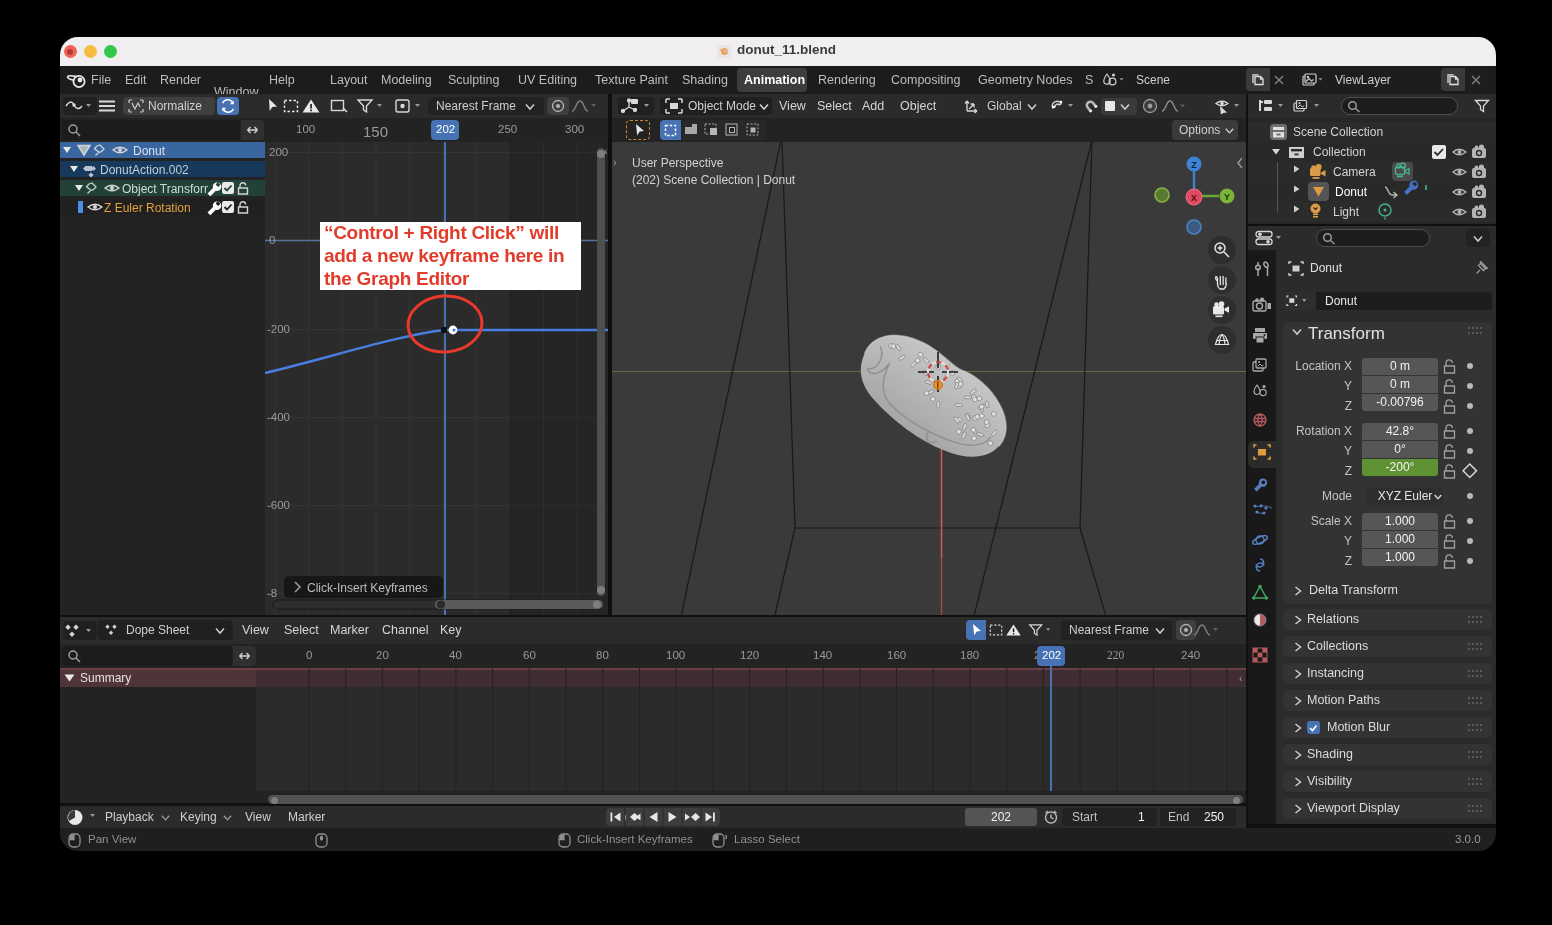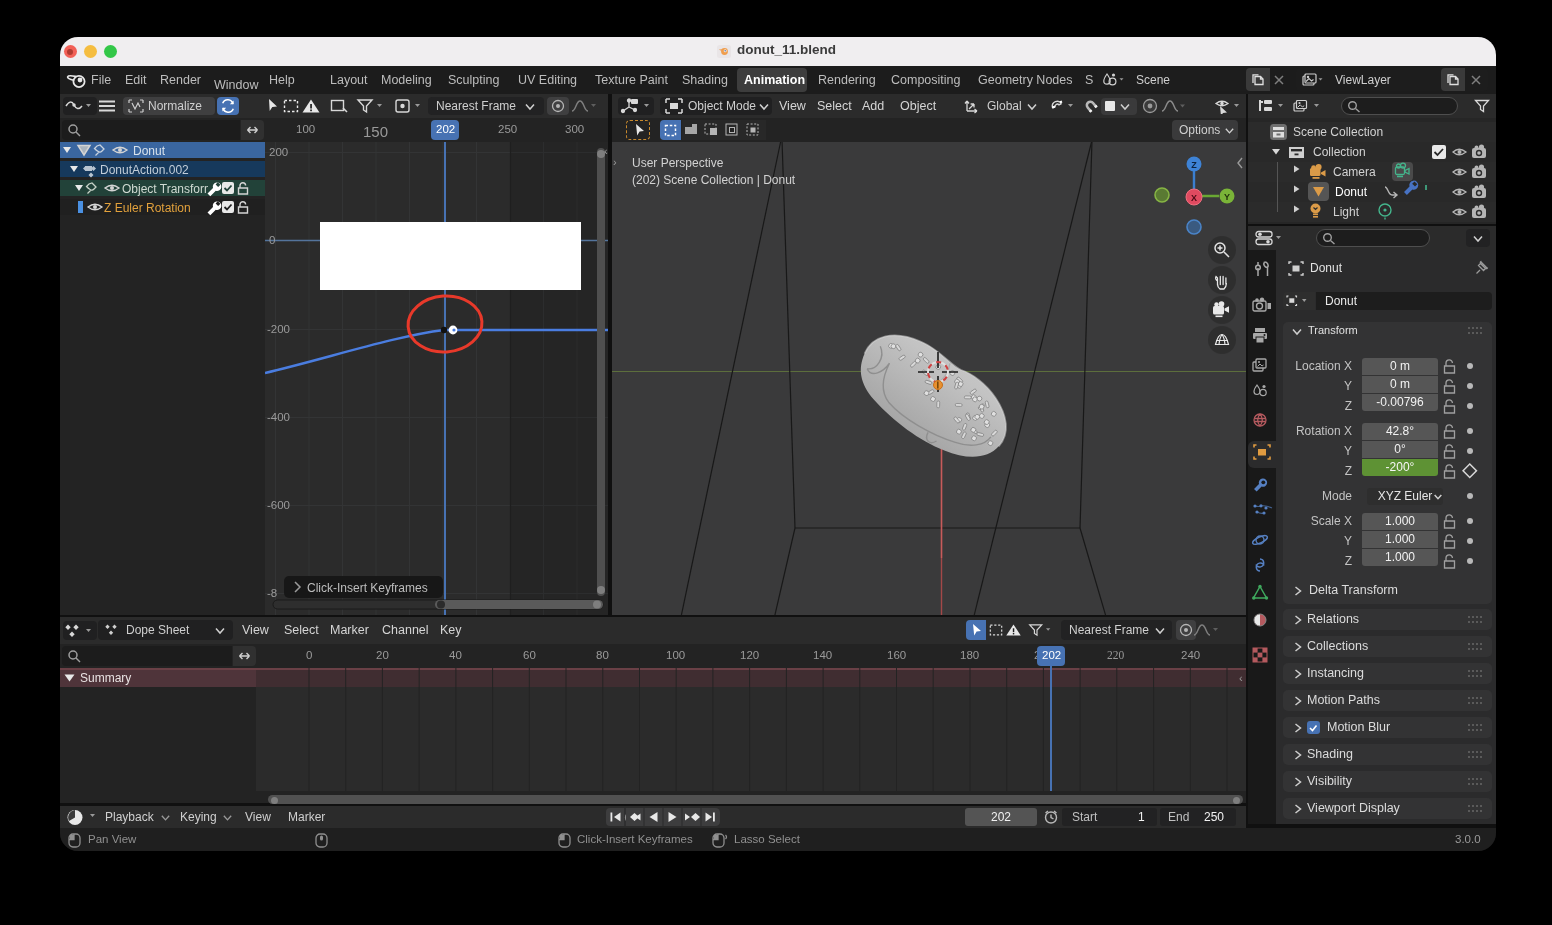--- a/index.html
+++ b/index.html
@@ -35,21 +35,21 @@
   <svg class="a" style="left:6px;top:33px" width="22" height="20" viewBox="0 0 22 20">
     <g stroke="#e8e8e8" fill="none" stroke-linecap="round">
       <circle cx="13" cy="11.5" r="5.6" stroke-width="1.8"></circle>
       <circle cx="14" cy="10" r="2.4" fill="#e8e8e8" stroke="none"></circle>
       <path d="M7.6 10.2 C3.5 9.5 1.2 7.8 1.6 6.8 C2 5.8 5.5 5.6 9.5 6.4" stroke-width="1.6" fill="none"></path>
     </g>
   </svg>
   <div class="mnu a" style="left:31px;top:36px;">File</div>
   <div class="mnu a" style="left:65px;top:36px;">Edit</div>
   <div class="mnu a" style="left:100px;top:36px;">Render</div>
-  <div class="mnu a" style="left:154px;top:41px;text-align:center;">Window</div>
+  <div class="mnu a" style="left:154px;top:48px;text-align:center;">Window</div>
   <div class="mnu a" style="left:209px;top:36px;">Help</div>
   <div class="mnu a" style="left:270px;top:36px;">Layout</div>
   <div class="mnu a" style="left:321px;top:36px;">Modeling</div>
   <div class="mnu a" style="left:388px;top:36px;">Sculpting</div>
   <div class="mnu a" style="left:458px;top:36px;">UV Editing</div>
   <div class="mnu a" style="left:535px;top:36px;">Texture Paint</div>
   <div class="mnu a" style="left:622px;top:36px;">Shading</div>
   <div class="a" style="left:677px;top:31px;width:70px;height:24px;background:#3d3d3d;border-radius:4px;"></div>
   <div class="a" style="left:684px;top:36px;color:#fff;font-size:12.5px;font-weight:bold;">Animation</div>
   <div class="mnu a" style="left:758px;top:36px;">Rendering</div>
@@ -255,20 +255,21 @@
       <rect x="170" y="458" width="168" height="9" rx="4.5" fill="#5a5a5a"></rect>
       <circle cx="176" cy="462.5" r="4" fill="#2b2b2b"></circle>
       <circle cx="332" cy="462.5" r="4" fill="#7e7e7e"></circle>
 
       <rect x="19" y="434" width="159" height="22" rx="5" fill="rgba(22,22,22,0.93)"></rect>
       <path d="M30 440 l5 5 -5 5" stroke="#9a9a9a" stroke-width="1.5" fill="none"></path>
       <text x="42" y="449.5" fill="#bdbdbd" font-size="12">Click-Insert Keyframes</text>
     </svg>
 
     <div class="a" style="left:260px;top:128px;width:261px;height:68px;background:#fff;"></div>
+    <div class="a" style="left:264px;top:127px;width:270px;color:#e33b2a;font-size:19px;font-weight:bold;line-height:23px;white-space:nowrap;letter-spacing:-0.3px;">“Control + Right Click” will<br>add a new keyframe here in<br>the Graph Editor</div>
     <svg class="a" style="left:340px;top:195px" width="90" height="70" viewBox="0 0 90 70">
       <ellipse cx="45" cy="35" rx="37" ry="28" fill="none" stroke="#e8392a" stroke-width="3" transform="rotate(-4 45 35)"></ellipse>
     </svg>
     <div class="a" style="left:544px;top:51px;color:#9a9a9a;font-size:11px;">‹</div>
   </div>
 
   <div class="a" style="left:552px;top:57px;width:634px;height:521px;background:#3a3a3b;">
     <svg class="a" style="left:0;top:24px" width="634" height="497" viewBox="0 0 634 497">
       <defs>
         <linearGradient id="dg" x1="0" y1="-1" x2="0" y2="1" gradientUnits="objectBoundingBox">
@@ -769,21 +770,21 @@
         <rect x="3.3" y="3.3" width="5" height="4.5" fill="#d8d8d8"></rect>
       <path d="M16 4 l4.5 0 -2.25 3 Z" fill="#9a9a9a"></path>
     </svg>
     <div class="a" style="left:68px;top:66px;width:176px;height:18px;background:#1d1d1d;border-radius:0 4px 4px 0;"></div>
     <div class="a" style="left:77px;top:68px;color:#e8e8e8;font-size:12px;">Donut</div>
 
     <div class="a" style="left:35px;top:96px;width:209px;height:282px;background:#333334;border-radius:5px;"></div>
     <svg class="a" style="left:43px;top:101px" width="12" height="10" viewBox="0 0 12 10">
         <path d="M2 2.5 l4 4.5 4-4.5" stroke="#cfcfcf" stroke-width="1.5" fill="none"></path>
       </svg>
-    <div class="a" style="left:60px;top:98px;color:#e0e0e0;font-size:11px;">Transform</div>
+    <div class="a" style="left:60px;top:98px;color:#e0e0e0;font-size:17px;">Transform</div>
     <div id="dragdots1" class="a" style="left:220px;top:101px;width:16px;height:7px;background:repeating-linear-gradient(90deg,#5a5a5a 0 2px,transparent 2px 4px),repeating-linear-gradient(90deg,#5a5a5a 0 2px,transparent 2px 4px);background-size:16px 2px;background-position:0 0,0 5px;background-repeat:no-repeat;"></div>
     <div class="a" style="left:30px;top:133px;width:74px;text-align:right;color:#c3c3c3;font-size:12px;">Location X</div>
     <div class="a" style="left:30px;top:153px;width:74px;text-align:right;color:#c3c3c3;font-size:12px;">Y</div>
     <div class="a" style="left:30px;top:173px;width:74px;text-align:right;color:#c3c3c3;font-size:12px;">Z</div>
     <div class="a" style="left:30px;top:198px;width:74px;text-align:right;color:#c3c3c3;font-size:12px;">Rotation X</div>
     <div class="a" style="left:30px;top:218px;width:74px;text-align:right;color:#c3c3c3;font-size:12px;">Y</div>
     <div class="a" style="left:30px;top:238px;width:74px;text-align:right;color:#c3c3c3;font-size:12px;">Z</div>
     <div class="a" style="left:30px;top:263px;width:74px;text-align:right;color:#c3c3c3;font-size:12px;">Mode</div>
     <div class="a" style="left:30px;top:288px;width:74px;text-align:right;color:#c3c3c3;font-size:12px;">Scale X</div>
     <div class="a" style="left:30px;top:308px;width:74px;text-align:right;color:#c3c3c3;font-size:12px;">Y</div>

